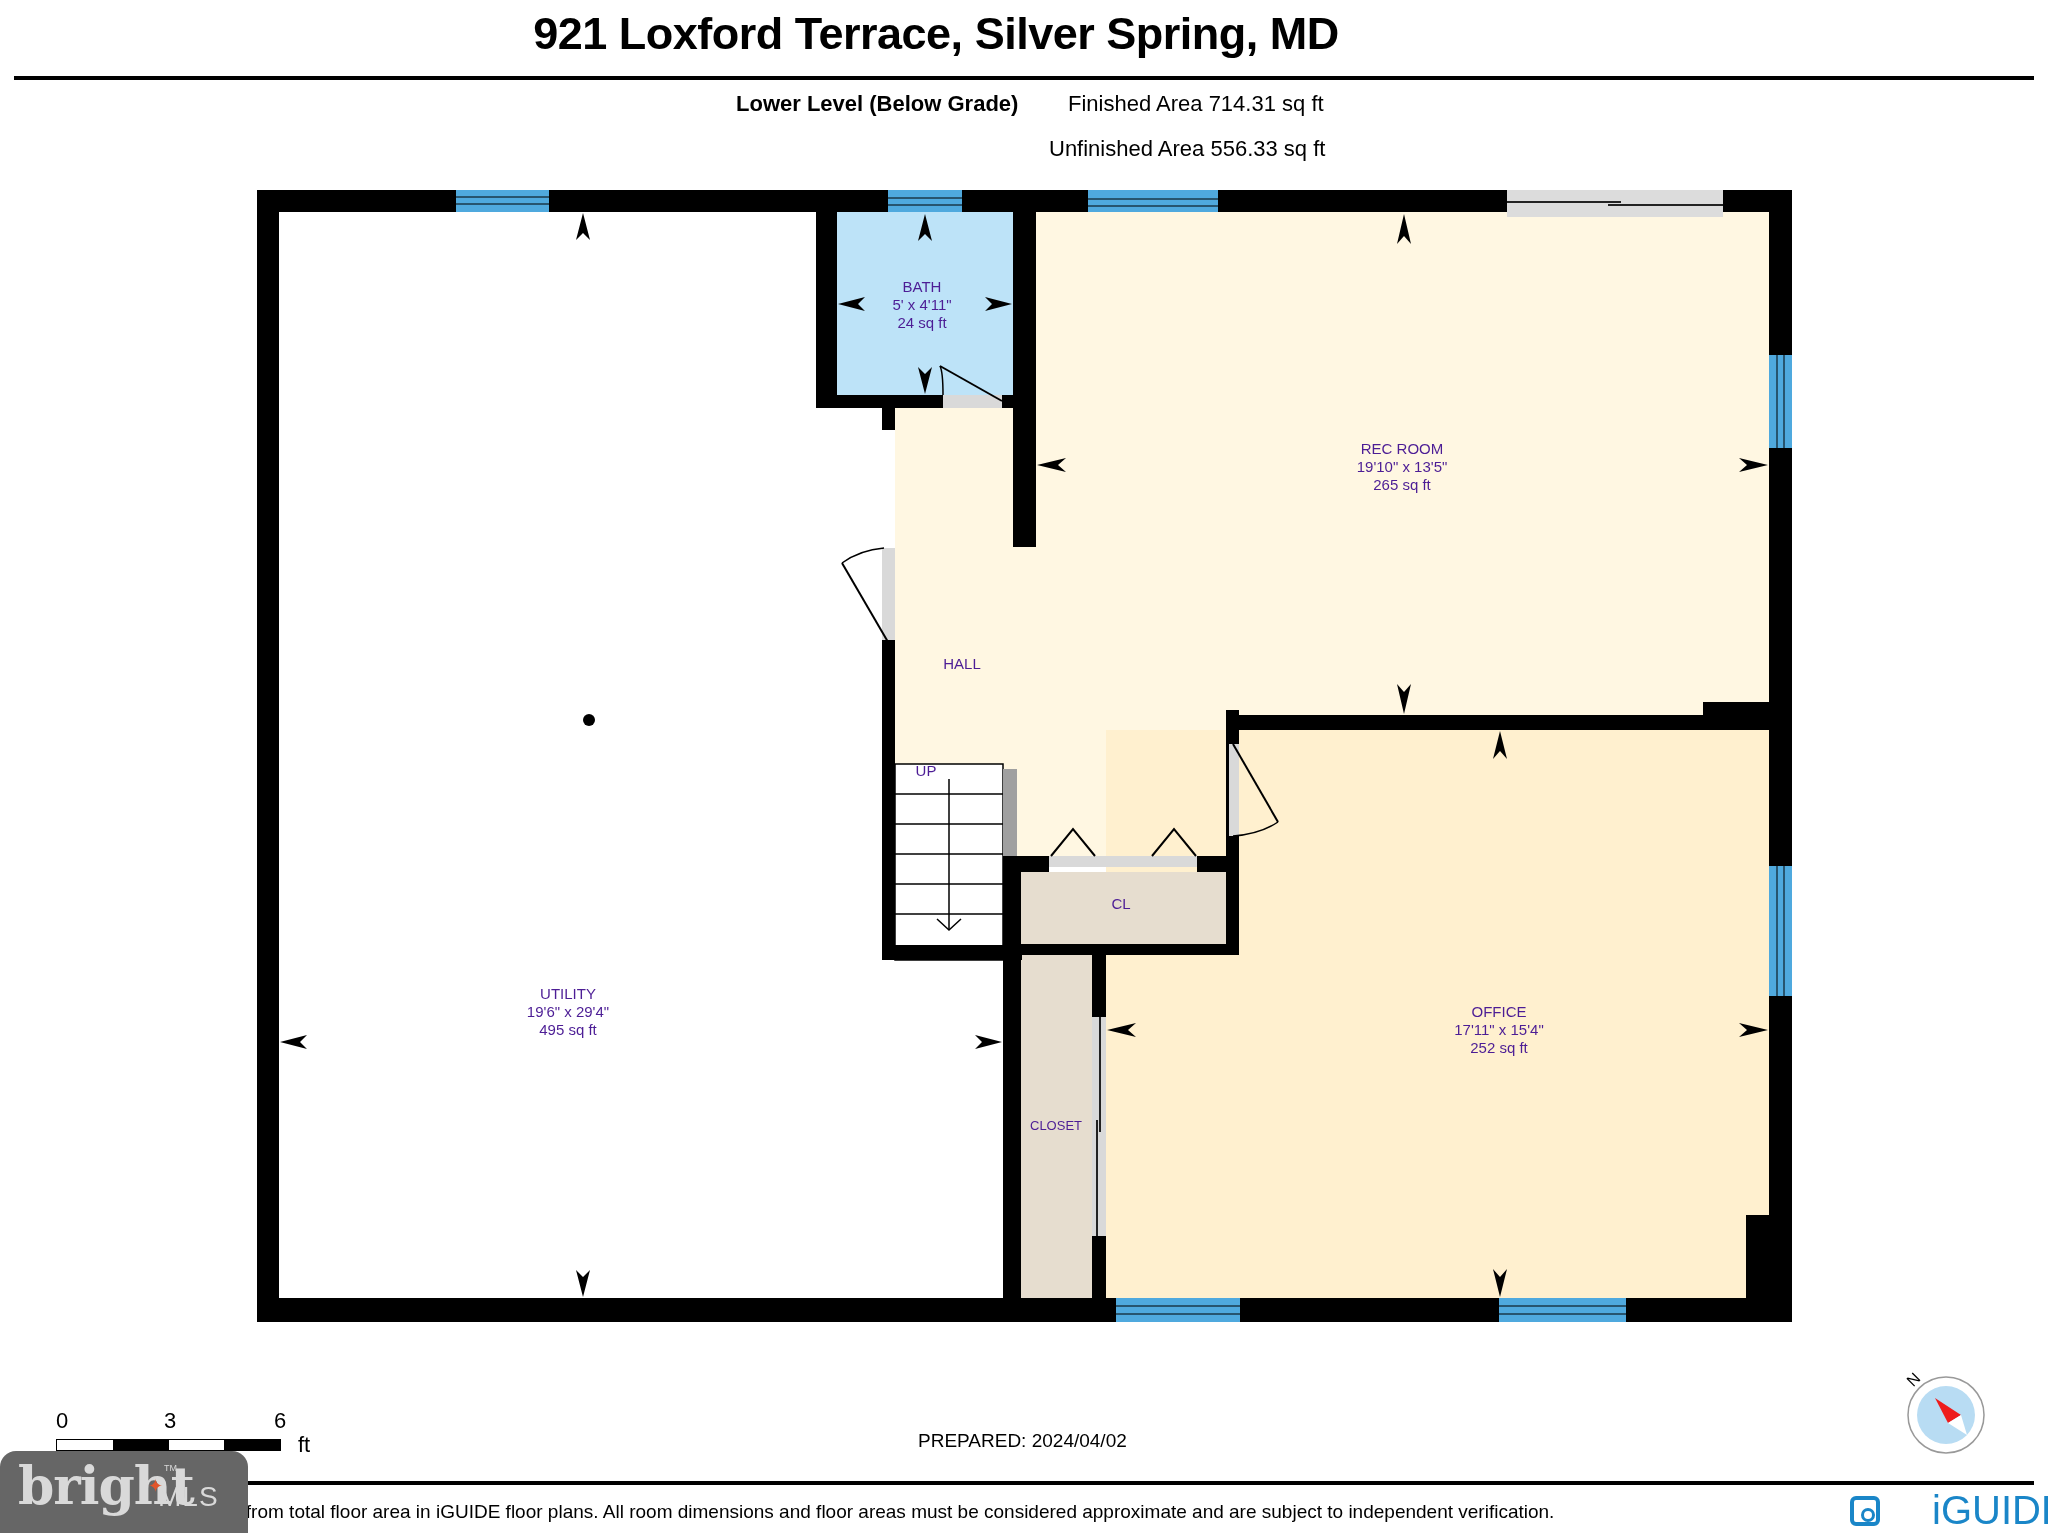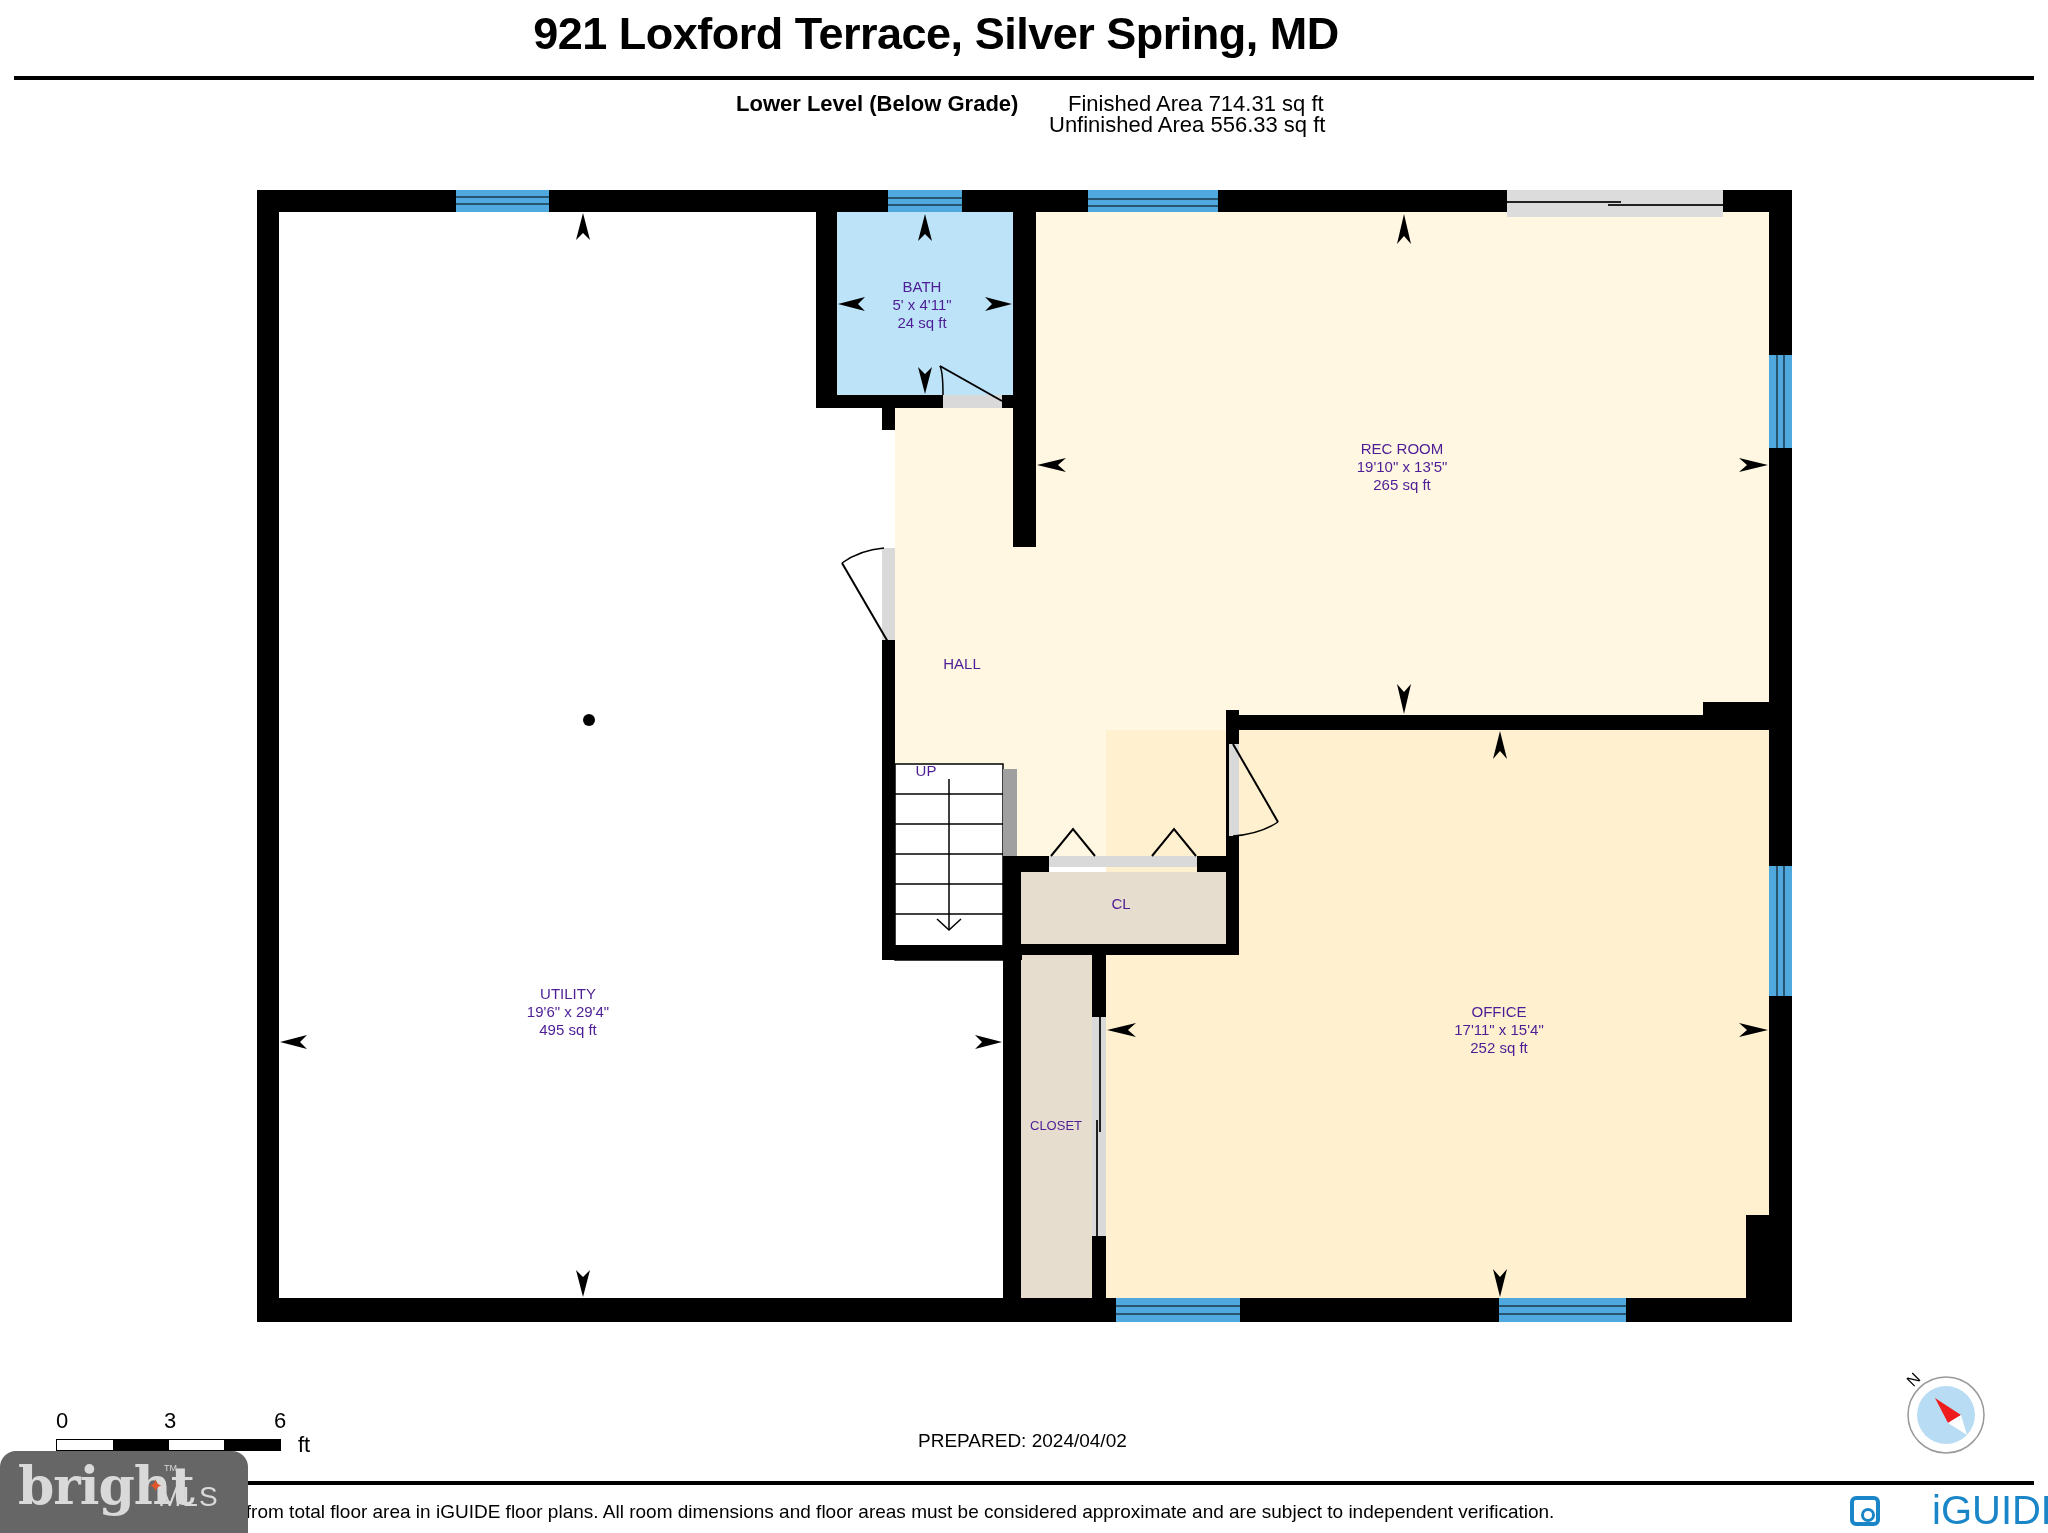--- a/index.html
+++ b/index.html
@@ -29,21 +29,21 @@
   .iguide .mark::after { content: ""; position: absolute; left: 7px; top: 8px; width: 8px; height: 8px; border: 3px solid #1a86c8; border-radius: 50%; }
 </style>
 </head>
 <body>
 
 <div class="title">921 Loxford Terrace, Silver Spring, MD</div>
 <div class="rule" style="top:76px;"></div>
 
 <div class="level-label">Lower Level (Below Grade)</div>
 <div class="area-line" style="top:91px;margin-left:19px;">Finished Area 714.31 sq ft</div>
-<div class="area-line" style="top:112px;text-align:center;">Unfinished Area 556.33 sq ft</div>
+<div class="area-line" style="top:136px;text-align:center;">Unfinished Area 556.33 sq ft</div>
 
 <svg class="plan" width="2048" height="1533" viewBox="0 0 2048 1533">
 
   <rect x="279" y="212" width="724" height="1086" fill="#ffffff"></rect>
   <rect x="837" y="212" width="176" height="195" fill="#bde3f8"></rect>
   <rect x="1036" y="212" width="733" height="503" fill="#fff7e2"></rect>
   <rect x="895" y="408" width="342" height="452" fill="#fff7e2"></rect>
   <rect x="1106" y="730" width="663" height="568" fill="#fff0cf"></rect>
   <rect x="1018" y="872" width="208" height="72" fill="#e6ddcf"></rect>
   <rect x="1021" y="955" width="71" height="343" fill="#e6ddcf"></rect>

